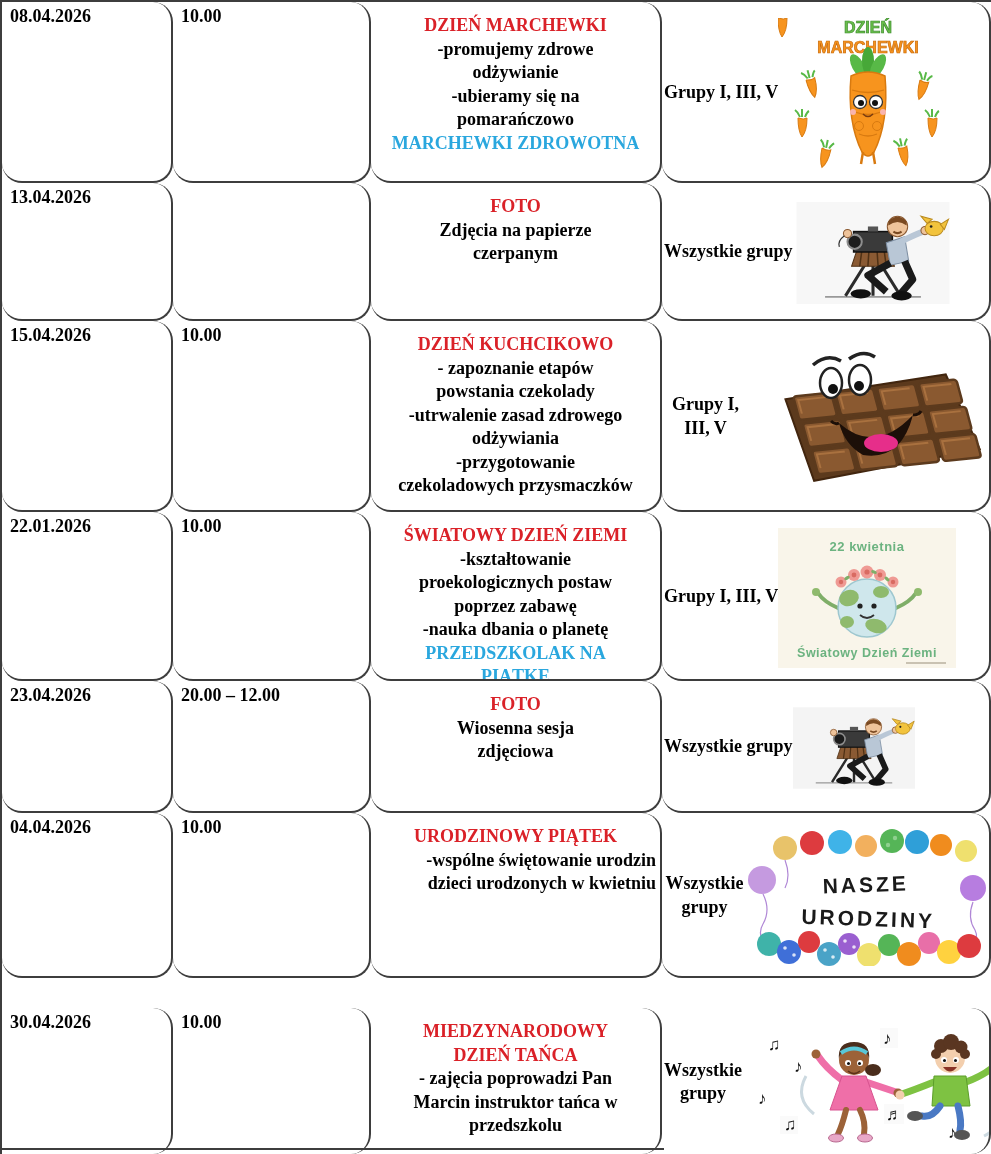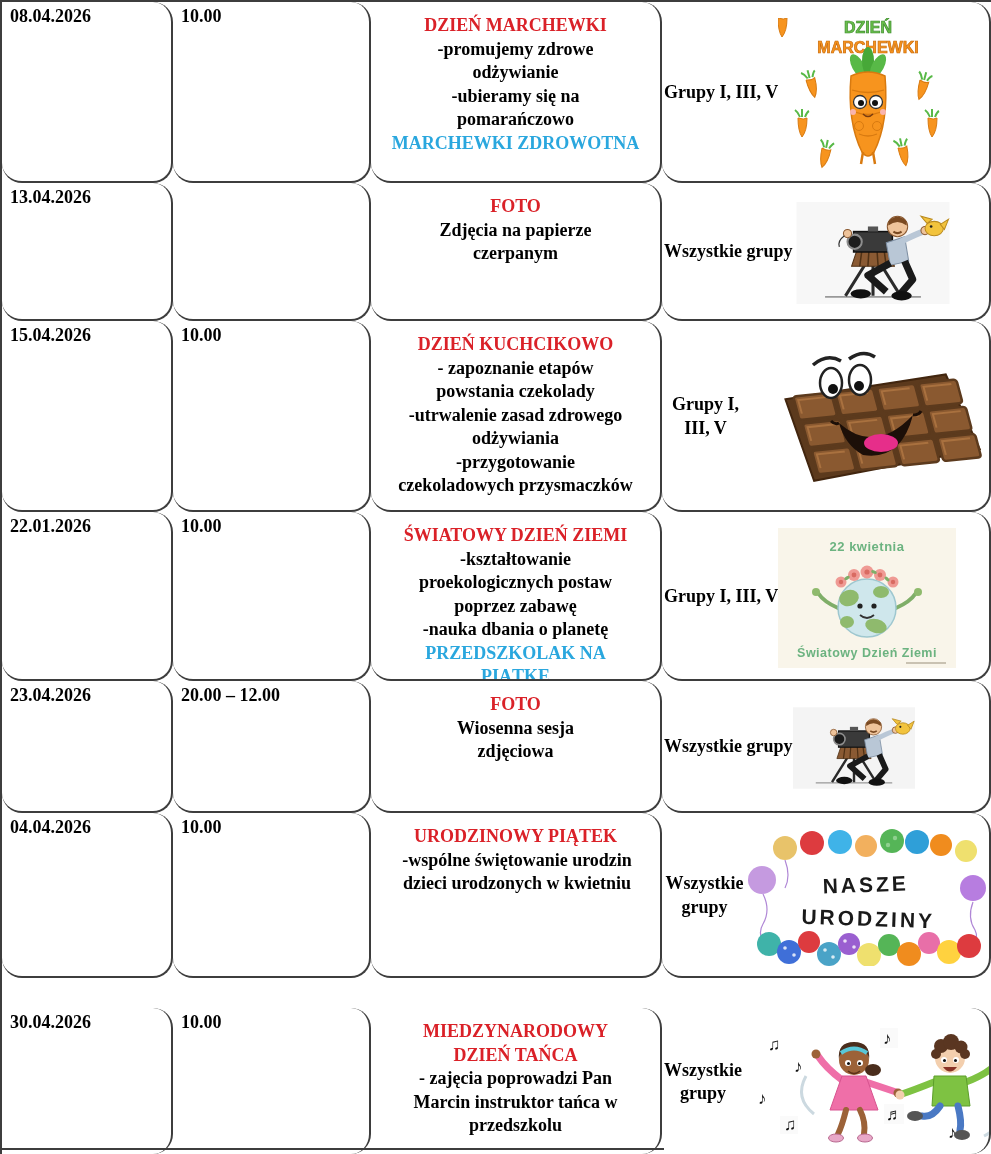--- a/index.html
+++ b/index.html
@@ -22,21 +22,21 @@
   }
   .cell{
     box-sizing:border-box;border-right:2px solid var(--bd);border-bottom:2px solid var(--bd);
     font-size:18px;line-height:23.5px;overflow:hidden;border-radius:20px;
   }
   .cell.nb{border-bottom:none;margin-top:30px;}
   .date,.time{padding:3px 6px 0 8px;}
   .desc{text-align:center;padding:12px 4px 0;}
   .title{color:var(--red);white-space:pre-line;}
   .body{white-space:pre-line;}
-  .body.left{text-align:center;padding-left:3px;}
+  .body.left{text-align:right;padding-left:3px;}
   .tag{color:var(--cyan);white-space:pre-line;}
   .groups{display:flex;align-items:center;text-align:center;padding:2px 2px 0;}
   .illu{margin-top:2px;flex:0 0 auto;}
   .bottom-rule{position:absolute;left:0;top:1148px;width:664px;height:2px;background:var(--bd);}
   svg text{font-family:"Liberation Sans","DejaVu Sans",sans-serif;}
 </style>
 </head>
 <body>
 
 <div class="page">

